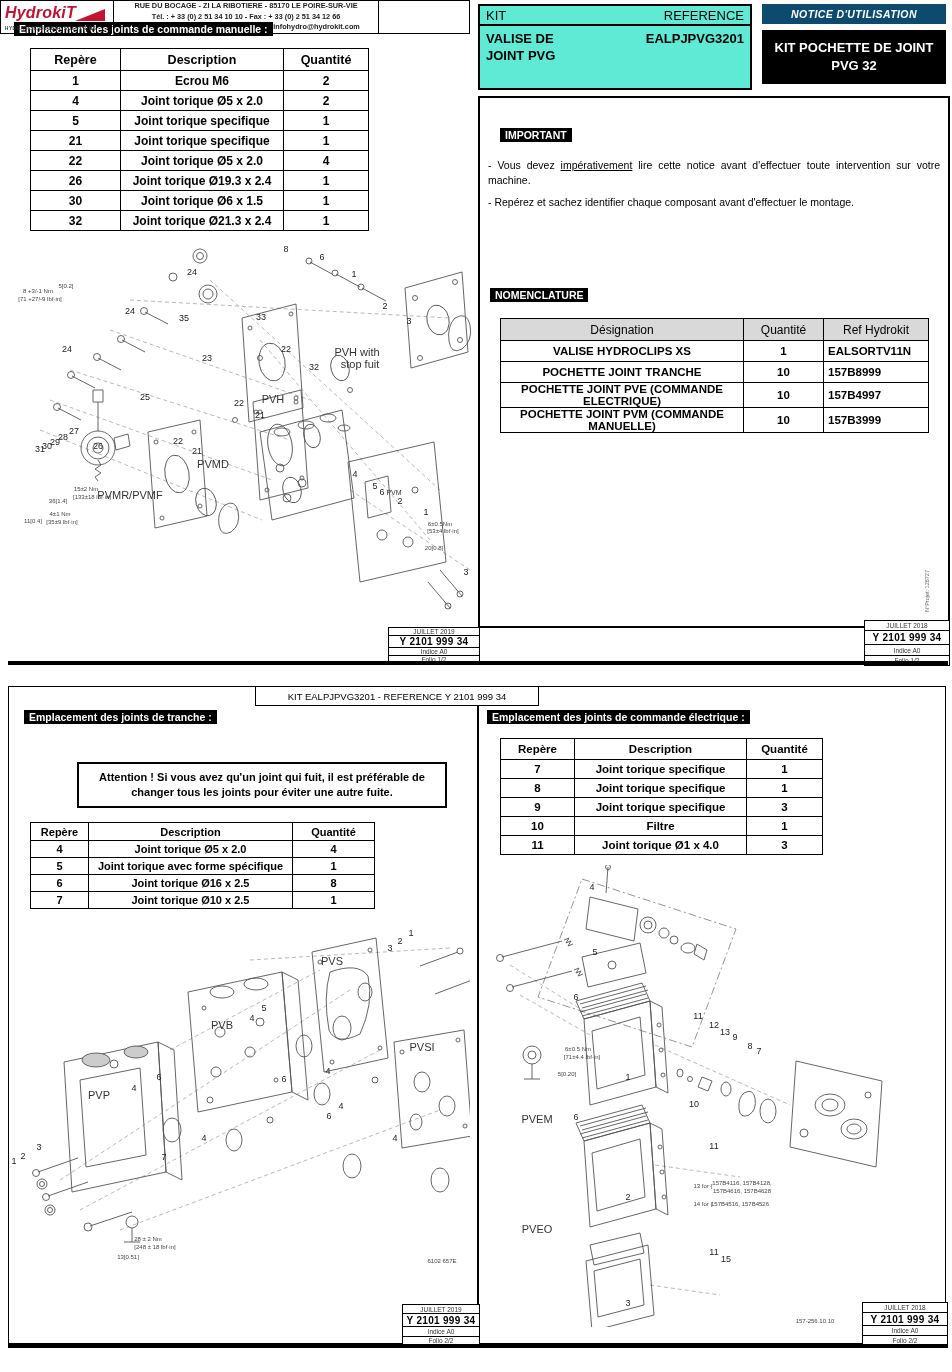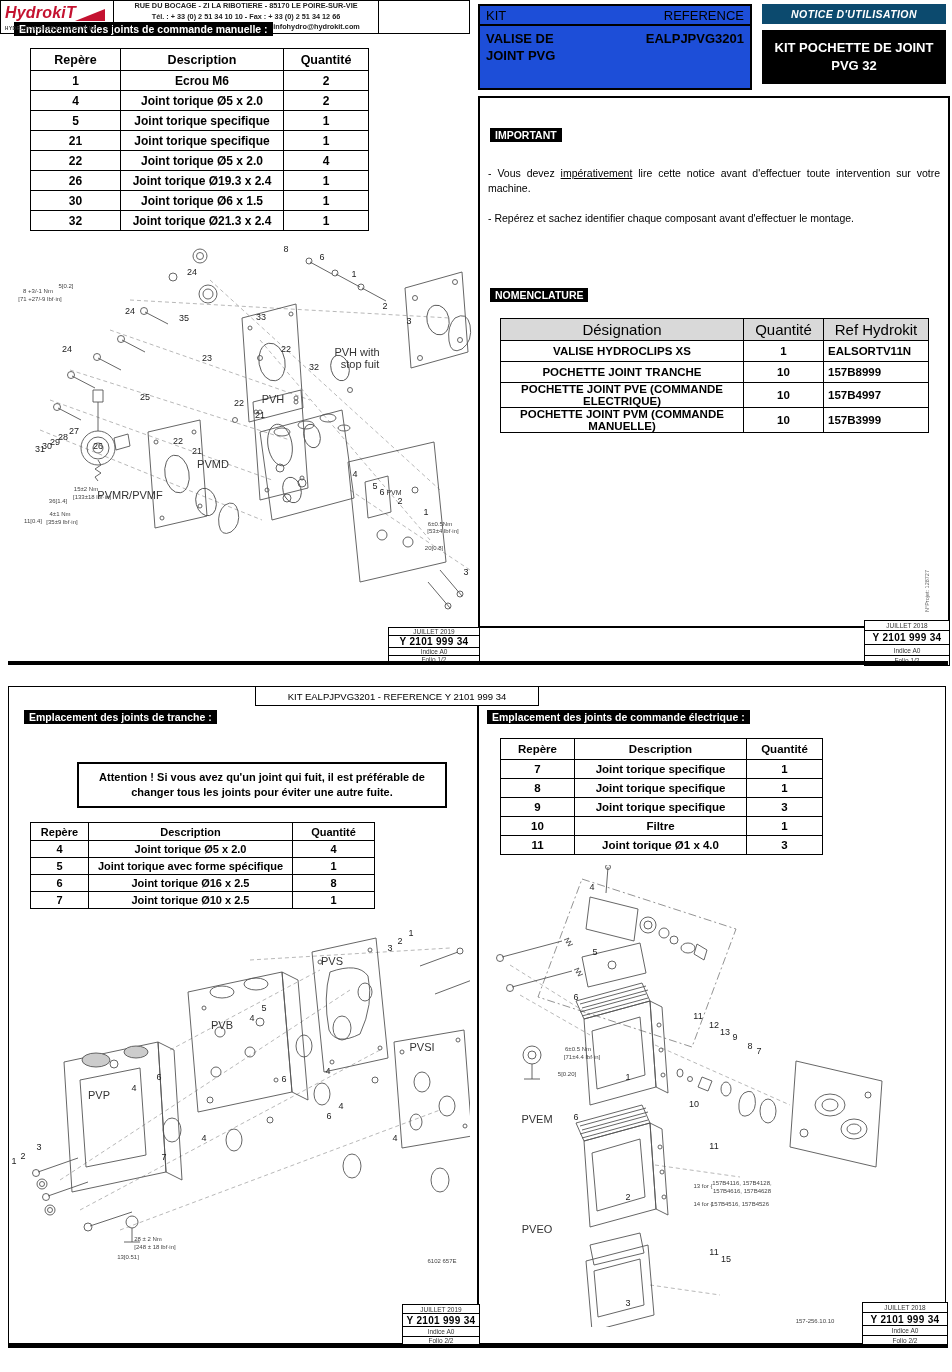--- a/index.html
+++ b/index.html
@@ -6,45 +6,45 @@
   .canvas{position:relative;width:952px;height:1372px;background:#fff;overflow:hidden;
           font-family:"Liberation Sans",sans-serif;color:#000}
   .abs{position:absolute}
   .blklbl{background:#000;color:#fff;font-weight:bold;font-size:10.5px;padding:1px 5px;white-space:nowrap;display:inline-block}
   .tbl{border-collapse:collapse;table-layout:fixed;background:#fff}
   .tbl th,.tbl td{border:1px solid #000;text-align:center;padding:0 2px;overflow:hidden}
   #manual-table{font-size:12px;font-weight:bold;width:338px}
   #manual-table th{height:21px;font-size:12.5px}
   #manual-table td{height:19px;white-space:nowrap}
   #nom-table{font-size:11.5px;font-weight:bold;width:428px}
-  #nom-table th{background:#d9d9d9;font-weight:normal;font-size:15px;height:21px}
+  #nom-table th{background:#d9d9d9;font-weight:normal;font-size:12px;height:21px}
   #nom-table td{height:20px}
   #nom-table td:nth-child(3){text-align:left;padding-left:4px}
   #tranche-table{font-size:11px;font-weight:bold;width:344px}
   #tranche-table th{height:17px;font-size:11px}
   #tranche-table td{height:16px;white-space:nowrap}
   #electric-table{font-size:11.5px;font-weight:bold;width:322px}
   #electric-table th{height:20px}
   #electric-table td{height:18px;white-space:nowrap}
   .rev{position:absolute;border:1px solid #000;background:#fff;display:flex;flex-direction:column;text-align:center}
   .rev>div{display:flex;align-items:center;justify-content:center}
   .rev .rr1{font-size:6.5px;flex:1;border-bottom:1px solid #000;color:#333}
   .rev .rr2{font-size:10px;font-weight:bold;flex:1.4;border-bottom:1.5px solid #000;letter-spacing:0.3px}
   .rev .rr3{font-size:6.5px;flex:1;border-bottom:1px solid #000;color:#333}
   .rev .rr4{font-size:6.5px;flex:1;color:#333}
-  .kitbox{left:478px;top:4px;width:270px;height:82px;border:2px solid #000;background:#1d4ed8}
+  .kitbox{left:478px;top:4px;width:270px;height:82px;border:2px solid #000;background:#5eead4}
   .kitrow1{height:18px;border-bottom:2px solid #000;display:flex;justify-content:space-between;align-items:center;padding:0 6px;font-size:13px}
   .kitrow2{display:flex;justify-content:space-between;padding:5px 6px 0 6px;font-weight:bold;font-size:13px}
   .banner{left:762px;top:4px;width:184px;height:20px;background:#0c4a6e;color:#fff;font-style:italic;font-weight:bold;
           font-size:10.5px;display:flex;align-items:center;justify-content:center;letter-spacing:0.4px}
   .kittitle{left:762px;top:30px;width:184px;height:54px;background:#000;color:#fff;font-weight:bold;font-size:13px;
             display:flex;align-items:center;justify-content:center;text-align:center;line-height:1.35;padding:0 4px;box-sizing:border-box}
   .bigbox{left:478px;top:96px;width:468px;height:528px;border:2px solid #000}
   .impttext{left:488px;top:150px;width:452px;font-size:10.5px;line-height:1.4;text-align:justify}
-  .impttext p{margin:16px 0 1px 0}
+  .impttext p{margin:8px 0 1px 0}
   .u{text-decoration:underline}
   .attn{left:77px;top:762px;width:370px;height:46px;border:2px solid #000;font-weight:bold;font-size:11px;
         display:flex;align-items:center;justify-content:center;text-align:center;line-height:1.4;padding:0 12px;box-sizing:border-box}
   .p2title{left:255px;top:686px;width:282px;height:18px;border:1.5px solid #000;background:#fff;font-size:9.5px;
            display:flex;align-items:center;justify-content:center}
   .footerbar{left:8px;top:627px;width:470px;height:34px;border:1.5px solid #000;display:flex;box-sizing:border-box}
   .f-logo{width:112px;border-right:1.5px solid #000;position:relative;overflow:hidden}
   .f-logo .lg{position:absolute;left:4px;top:3px;font-size:16px;font-weight:bold;font-style:italic;color:#c41230;letter-spacing:0.2px}
   .f-logo .tri{position:absolute;left:74px;top:8px;width:0;height:0;border-left:30px solid transparent;border-bottom:12px solid #c41230}
   .f-logo .tag{position:absolute;left:4px;bottom:2px;font-size:4.6px;letter-spacing:0.6px;color:#333;font-weight:bold}
@@ -236,21 +236,21 @@
       <span style="width:92px;line-height:1.3">VALISE DE JOINT PVG</span>
       <span>EALPJPVG3201</span>
     </div>
   </div>
 
   <div class="abs banner">NOTICE D'UTILISATION</div>
   <div class="abs kittitle">KIT POCHETTE DE JOINT PVG 32</div>
 
   <div class="abs bigbox"></div>
 
-  <div class="abs blklbl" style="left:490px;top:128px">IMPORTANT</div>
+  <div class="abs blklbl" style="left:500px;top:128px">IMPORTANT</div>
   <div class="abs impttext">
     <p><span>- Vous devez </span><span class="u">impérativement</span><span> lire cette notice avant d'effectuer toute intervention sur votre machine.</span></p>
     <p>- Repérez et sachez identifier chaque composant avant d'effectuer le montage.</p>
   </div>
 
   <div class="abs blklbl" style="left:490px;top:288px">NOMENCLATURE</div>
   <table class="abs tbl" id="nom-table" style="left:500px;top:318px">
     <colgroup>
         <col style="width:243px">
         <col style="width:80px">

